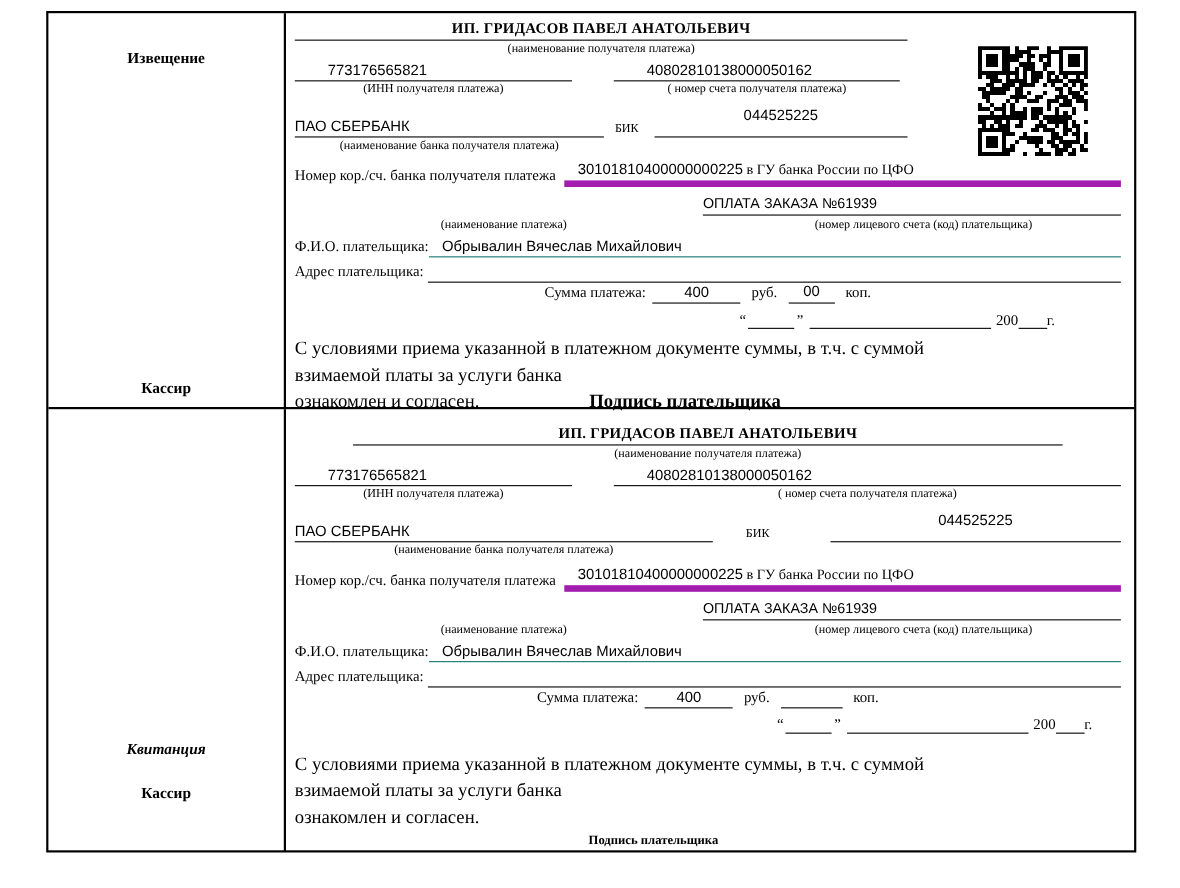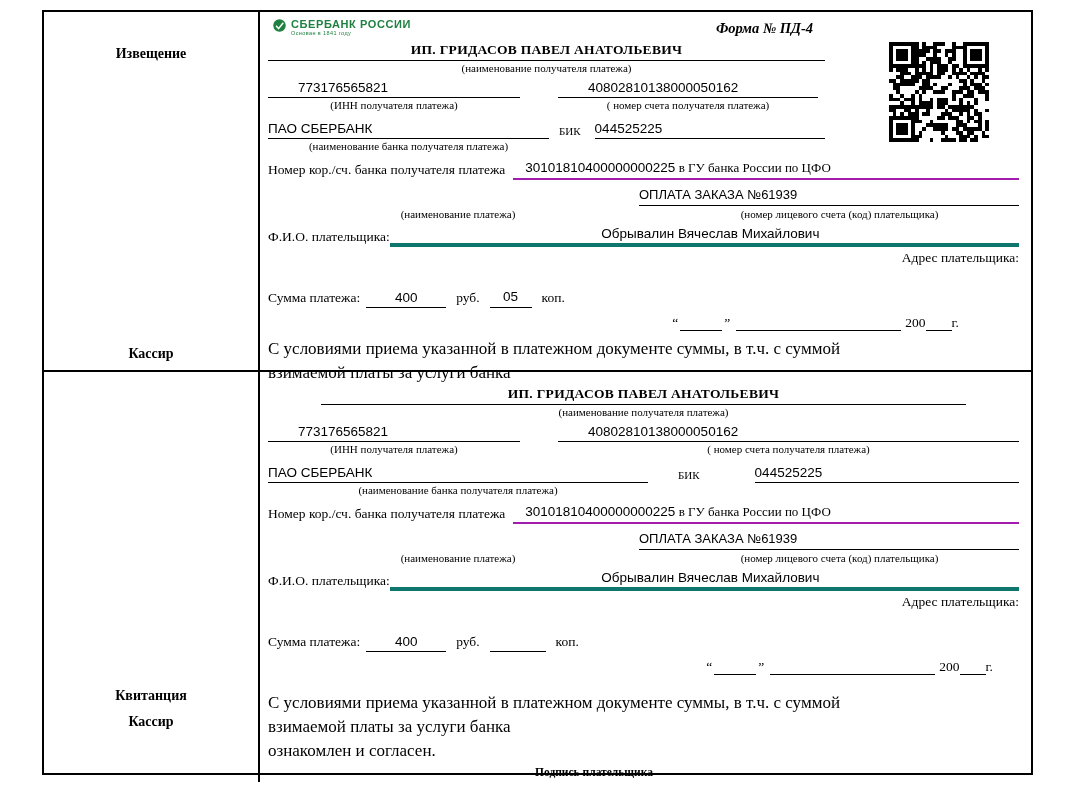--- a/index.html
+++ b/index.html
@@ -12,21 +12,21 @@
     position: absolute; left: 42px; top: 10px; width: 991px; height: 765px;
     border: 2px solid #000; display: flex; flex-direction: column;
   }
   .section { display: flex; }
   .s-top { height: 360px; flex: none; border-bottom: 2px solid #000; }
   .s-bottom { flex: 1; }
   .stub { width: 216px; flex: none; border-right: 2px solid #000; position: relative; }
   .stub-label { position: absolute; width: 100%; text-align: center; font-weight: bold; font-size: 14px; }
   .lbl-notice { top: 34px; }
   .lbl-cashier-top { bottom: 8px; }
-  .lbl-receipt { top: 316px; }
+  .lbl-receipt { top: 302px; font-style: italic; }
   .lbl-cashier-bottom { top: 342px; }
 
   .formcol { flex: 1; position: relative; padding: 6px 12px 4px 8px; font-size: 13px; }
 
   
   .logo-row { position: relative; height: 24px; }
   .sber-logo { position: absolute; left: 4px; top: 0; display: flex; align-items: flex-start; gap: 4px; }
   .sber-textwrap { display: flex; flex-direction: column; }
   .sber-text { color: #1f8140; font-family: "Liberation Sans", sans-serif; font-weight: bold; font-size: 11px; letter-spacing: 0.6px; }
   .sber-tagline { color: #1f8140; font-family: "Liberation Sans", sans-serif; font-size: 5.5px; letter-spacing: 0.4px; }
@@ -54,41 +54,41 @@
   .c-inn { width: 252px; flex: none; }
   .c-acc { width: 260px; flex: none; }
   .s-bottom .c-acc { flex: 1; width: auto; }
 
   .row-bank { display: flex; margin-top: 9px; align-items: flex-end; width: 557px; }
   .s-bottom .row-bank { width: 100%; }
   .f-bank { width: 281px; flex: none; border-bottom: 1px solid #000; text-align: left; padding-bottom: 2px; }
   .s-bottom .f-bank { width: 380px; }
   .bik-label { margin: 0 14px 2px 10px; font-size: 11px; white-space: nowrap; }
   .s-bottom .bik-label { margin: 0 55px 2px 30px; }
-  .f-bik { flex: 1; border-bottom: 1px solid #000; padding-bottom: 2px; }
+  .f-bik { flex: 1; border-bottom: 1px solid #000; text-align: center; padding-bottom: 12px; }
   .c-bank { width: 281px; }
   .s-bottom .c-bank { width: 380px; }
 
   .row-corr { display: flex; margin-top: 7px; align-items: flex-end; }
   .lbl { font-size: 13.5px; white-space: nowrap; padding-bottom: 2px; }
-  .f-corr { flex: 1; border-bottom: 2px solid #a21caf; margin-left: 8px; padding: 0 0 2px 12px; white-space: nowrap; }
+  .f-corr { flex: 1; border-bottom: 6px solid #a21caf; margin-left: 8px; padding: 0 0 2px 12px; white-space: nowrap; }
 
   .row-pay { display: flex; margin-top: 7px; align-items: flex-end; flex-direction: column; }
   .f-purpose { width: 380px; flex: none; border-bottom: 1px solid #000; padding-bottom: 3px; font-size: 13px; }
   .f-code { flex: 1; border-bottom: 1px solid #000; height: 20px; }
   .row-payc { display: flex; }
   .c-pay { width: 380px; flex: none; }
   .c-code { flex: 1; }
 
   .row-fio { display: flex; margin-top: 5px; align-items: flex-end; }
-  .f-fio { flex: 1; border-bottom: 4px solid #0f766e; padding: 0 0 2px 12px; text-align: center; }
-  .row-addr { display: flex; margin-top: 3px; align-items: flex-end; flex-direction: column; }
+  .f-fio { flex: 1; border-bottom: 1px solid #0f766e; padding: 0 0 2px 12px; }
+  .row-addr { display: flex; margin-top: 3px; align-items: flex-end; }
   .f-addr { flex: 1; border-bottom: 1px solid #000; height: 20px; margin-left: 4px; }
 
-  .row-sum { display: flex; margin-top: 20px; align-items: flex-end; }
+  .row-sum { display: flex; margin-top: 0; align-items: flex-end; justify-content: center; }
   .f-rub { width: 80px; flex: none; border-bottom: 1px solid #000; text-align: center; padding-bottom: 2px; margin-left: 6px; }
   .f-kop { width: 42px; flex: none; border-bottom: 1px solid #000; text-align: center; padding-bottom: 2px; margin-left: 10px; height: 19px; }
   .s-bottom .f-kop { width: 56px; }
   .sum-unit { margin-left: 10px; }
 
   .row-date { display: flex; justify-content: flex-end; align-items: flex-end; margin-top: 3px; padding-right: 60px; font-size: 13.5px; height: 20px; }
   .s-bottom .row-date { padding-right: 26px; }
   .u-line { display: inline-block; border-bottom: 1px solid #000; height: 15px; }
   .u-day { width: 42px; margin: 0 2px; }
   .u-month { width: 165px; margin: 0 4px 0 6px; }
@@ -105,35 +105,20 @@
 <div class="page">
   <div class="frame">
 
     <div class="section s-top">
       <div class="stub">
         <div class="stub-label lbl-notice">Извещение</div>
         <div class="stub-label lbl-cashier-top">Кассир</div>
       </div>
       <div class="formcol">
 
-        <div class="logo-row">
-          <div class="sber-logo">
-            <span>
-              <svg width="15" height="15" viewBox="0 0 24 24">
-                  <circle cx="12" cy="12" r="10" fill="#1f8140"></circle>
-                  <path d="M6.5 12.5 L10.5 17 L18 7.5" stroke="#fff" stroke-width="2.4" fill="none"></path>
-                </svg>
-            </span>
-            <span class="sber-textwrap">
-              <span class="sber-text">СБЕРБАНК РОССИИ</span>
-              <span class="sber-tagline">Основан в 1841 году</span>
-            </span>
-          </div>
-          <div class="form-number">Форма № ПД-4</div>
-        </div>
 
         <div class="qr" id="qr1"><svg xmlns="http://www.w3.org/2000/svg" width="100" height="100" viewBox="0 0 108 108" shape-rendering="crispEdges">
               <rect width="100%" height="100%" fill="#fff"></rect>
               <rect x="0" y="0" width="4" height="4" fill="#000"></rect>
               <rect x="4" y="0" width="4" height="4" fill="#000"></rect>
               <rect x="8" y="0" width="4" height="4" fill="#000"></rect>
               <rect x="12" y="0" width="4" height="4" fill="#000"></rect>
               <rect x="16" y="0" width="4" height="4" fill="#000"></rect>
               <rect x="20" y="0" width="4" height="4" fill="#000"></rect>
               <rect x="24" y="0" width="4" height="4" fill="#000"></rect>
@@ -586,36 +571,37 @@
         </div>
         <div class="row-addr">
           <div class="lbl">Адрес плательщика:</div>
           <div class="f-addr"></div>
         </div>
 
         <div class="row-sum">
           <div class="lbl">Сумма платежа:</div>
           <div class="f-rub val">400</div>
           <div class="lbl sum-unit">руб.</div>
-          <div class="f-kop val">05</div>
+          <div class="f-kop val">00</div>
           <div class="lbl sum-unit">коп.</div>
         </div>
 
         <div class="row-date">
           <span>“</span>
             <span class="u-line u-day"></span>
             <span>”</span>
             <span class="u-line u-month"></span>
             <span>200</span>
             <span class="u-line u-year"></span>
             <span>г.</span>
         </div>
 
         <div class="agreement">
           <div>С условиями приема указанной в платежном документе суммы, в т.ч. с суммой взимаемой платы за услуги банка</div>
+          <div><span>ознакомлен и согласен.</span><span class="sig">Подпись плательщика</span></div>
         </div>
       </div>
     </div>
 
     <div class="section s-bottom">
       <div class="stub">
         <div class="stub-label lbl-receipt">Квитанция</div>
         <div class="stub-label lbl-cashier-bottom">Кассир</div>
       </div>
       <div class="formcol">

